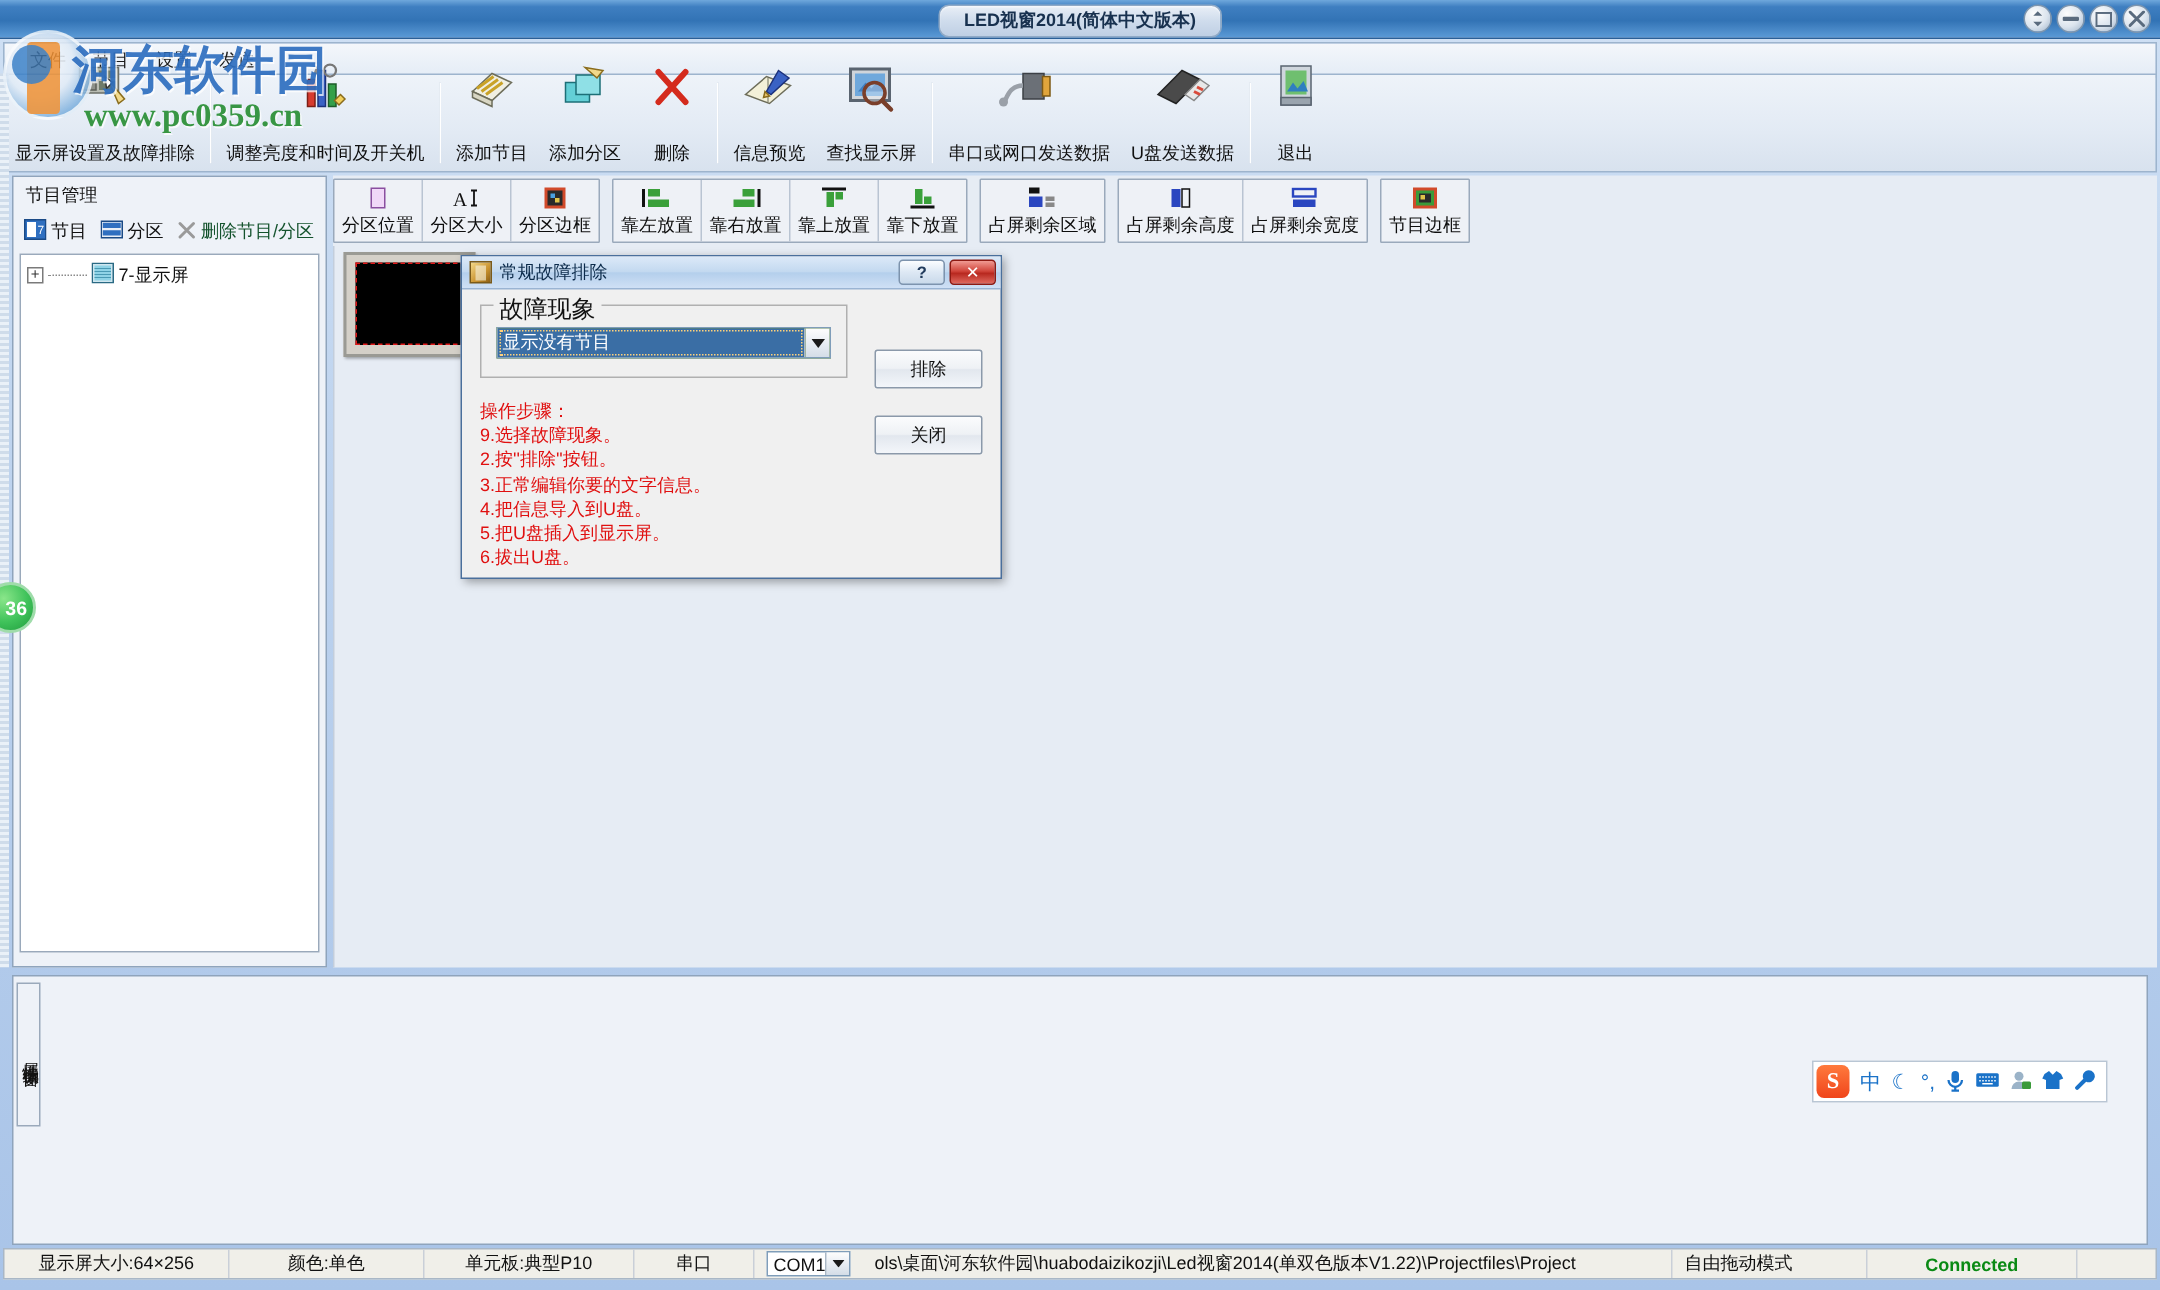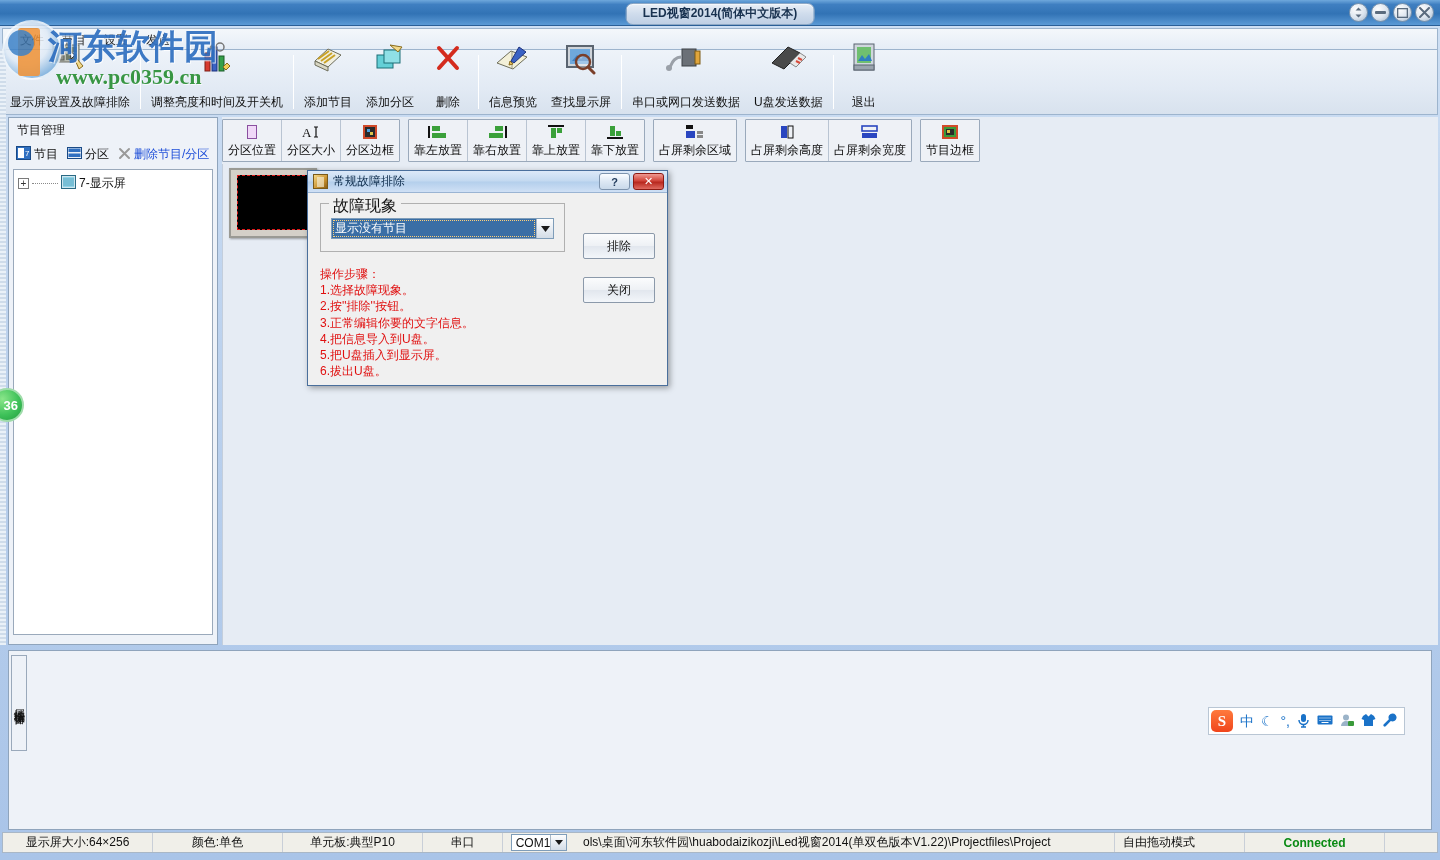--- a/index.html
+++ b/index.html
@@ -91,21 +91,21 @@
   
   .leftpanel {
     position: absolute; left: 8px; top: 117px; width: 210px; height: 528px;
     background: #eef2f8; border: 1px solid #8fa4bc;
   }
   .lp-title { padding: 4px 8px; font-size: 12px; color: #111; }
   .lp-toolbar {
     display: flex; align-items: center; gap: 3px; padding: 2px 4px; font-size: 12px;
   }
   .lp-tb-item { display: flex; align-items: center; gap: 3px; padding: 1px 3px; color: #111; }
-  .lp-tb-item.disabled { color: #1d4ed8; }
+  .lp-tb-item.disabled { color: #14532d; }
   .lp-tree {
     margin: 3px 4px 4px 4px; height: 466px; background: #fff;
     border: 1px solid #9aa9bb; padding: 5px 4px;
   }
   .tree-row { display: flex; align-items: center; gap: 3px; font-size: 12px; color: #111; }
   .tree-expander {
     width: 11px; height: 11px; border: 1px solid #7a7a7a; background: #fff;
     display: flex; align-items: center; justify-content: center;
     font-size: 10px; line-height: 9px; color: #333;
   }
@@ -661,21 +661,21 @@
             <svg width="9" height="6" viewBox="0 0 9 6">
                 <path d="M0 0 L9 0 L4.5 6 Z" fill="#1a1a1a"></path>
               </svg>
           </div>
         </div>
       </div>
       <div class="dlg-btn" id="btn-eliminate">排除</div>
       <div class="dlg-btn" id="btn-close">关闭</div>
       <div class="steps">
         <div>操作步骤：</div>
-        <div>1.选择故障现象。</div>
+        <div>9.选择故障现象。</div>
         <div>2.按''排除''按钮。</div>
         <div>3.正常编辑你要的文字信息。</div>
         <div>4.把信息导入到U盘。</div>
         <div>5.把U盘插入到显示屏。</div>
         <div>6.拔出U盘。</div>
       </div>
     </div>
   </div>
 
   <div class="proppanel">

